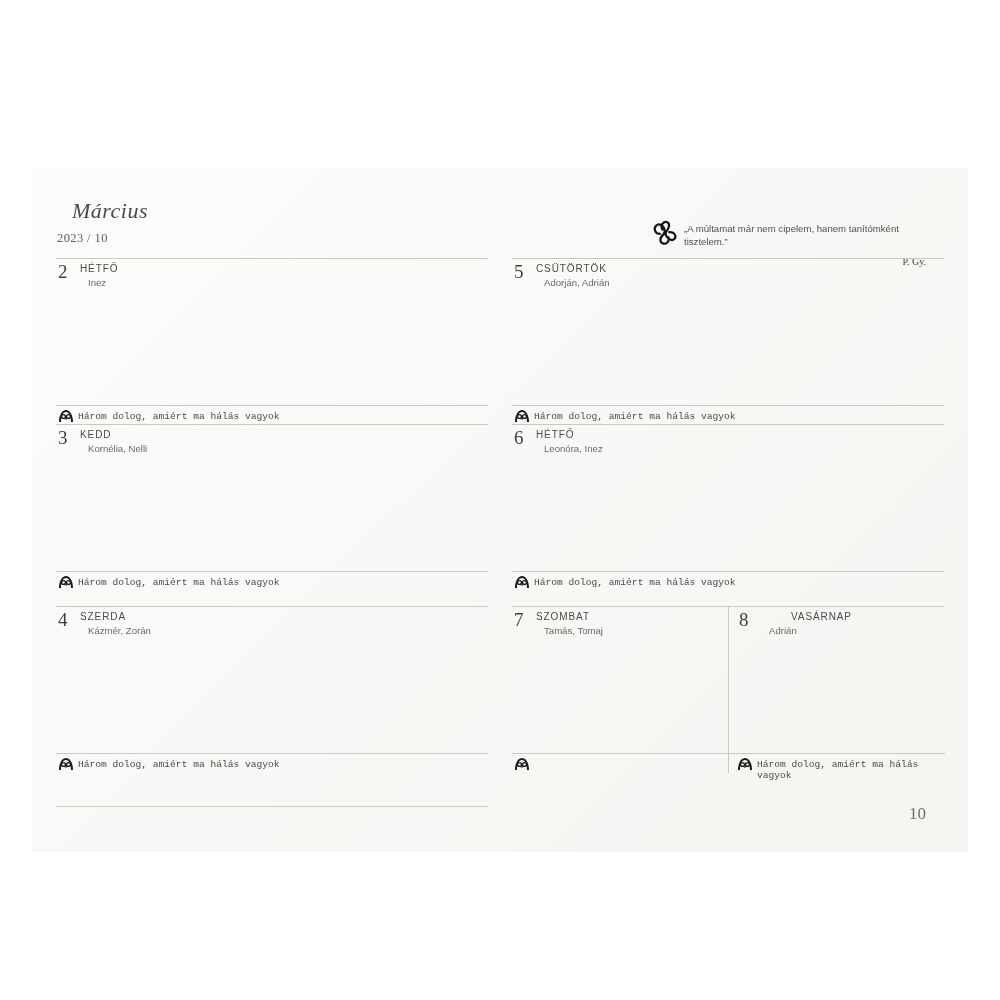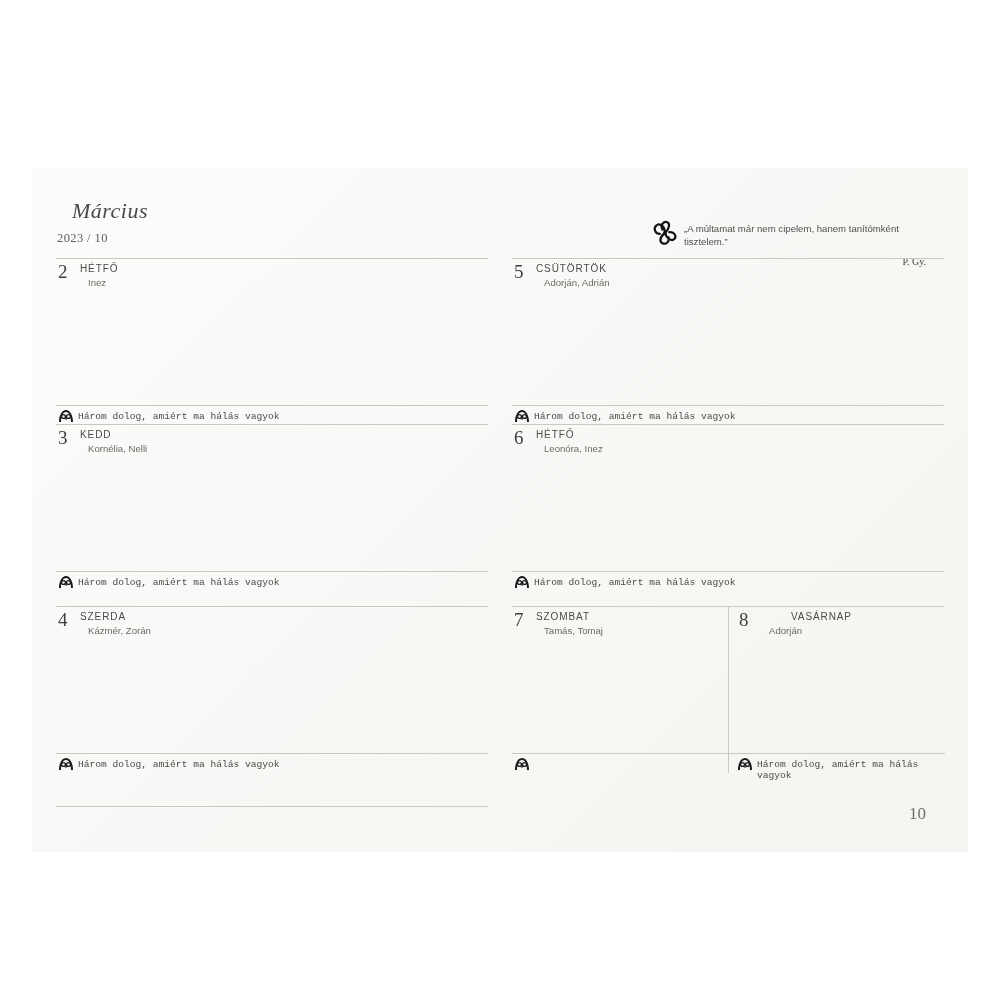--- a/index.html
+++ b/index.html
@@ -356,21 +356,21 @@
                 </svg>
               </span>
               <span class="grat-text"></span>
             </div>
           </div>
 
           <div class="half half-right" style="top:0; height:166px;">
             <div class="day-head">
               <span class="day-num">8</span>
               <span class="day-name">VASÁRNAP</span>
-              <span class="day-names">Adorján</span>
+              <span class="day-names">Adrián</span>
             </div>
             <div class="grat" style="top:146px;">
               <span class="grat-icon">
                 <svg viewBox="0 0 32 28" width="16" height="14" aria-hidden="true">
                   <path d="M2 26 C2 12 8 2 16 2 C24 2 30 12 30 26 L26 26 C26 14 22 6 16 6 C10 6 6 14 6 26 Z" fill="#1a1a1a"></path>
                   <circle cx="11" cy="15" r="5.2" fill="#1a1a1a"></circle>
                   <circle cx="21" cy="15" r="5.2" fill="#1a1a1a"></circle>
                   <circle cx="11" cy="15" r="2.4" fill="#f8f8f6"></circle>
                   <circle cx="21" cy="15" r="2.4" fill="#f8f8f6"></circle>
                   <path d="M16 17 L13.4 21 L18.6 21 Z" fill="#1a1a1a"></path>

